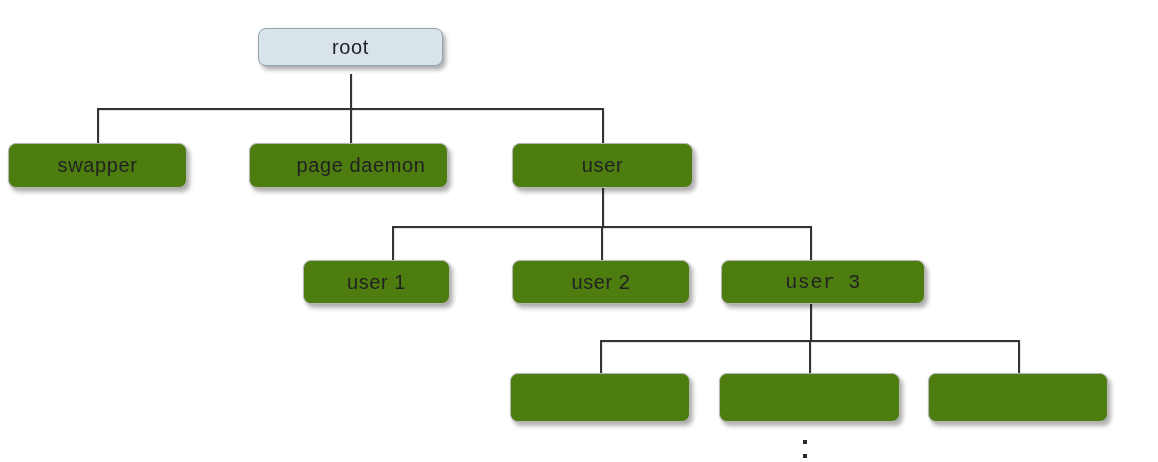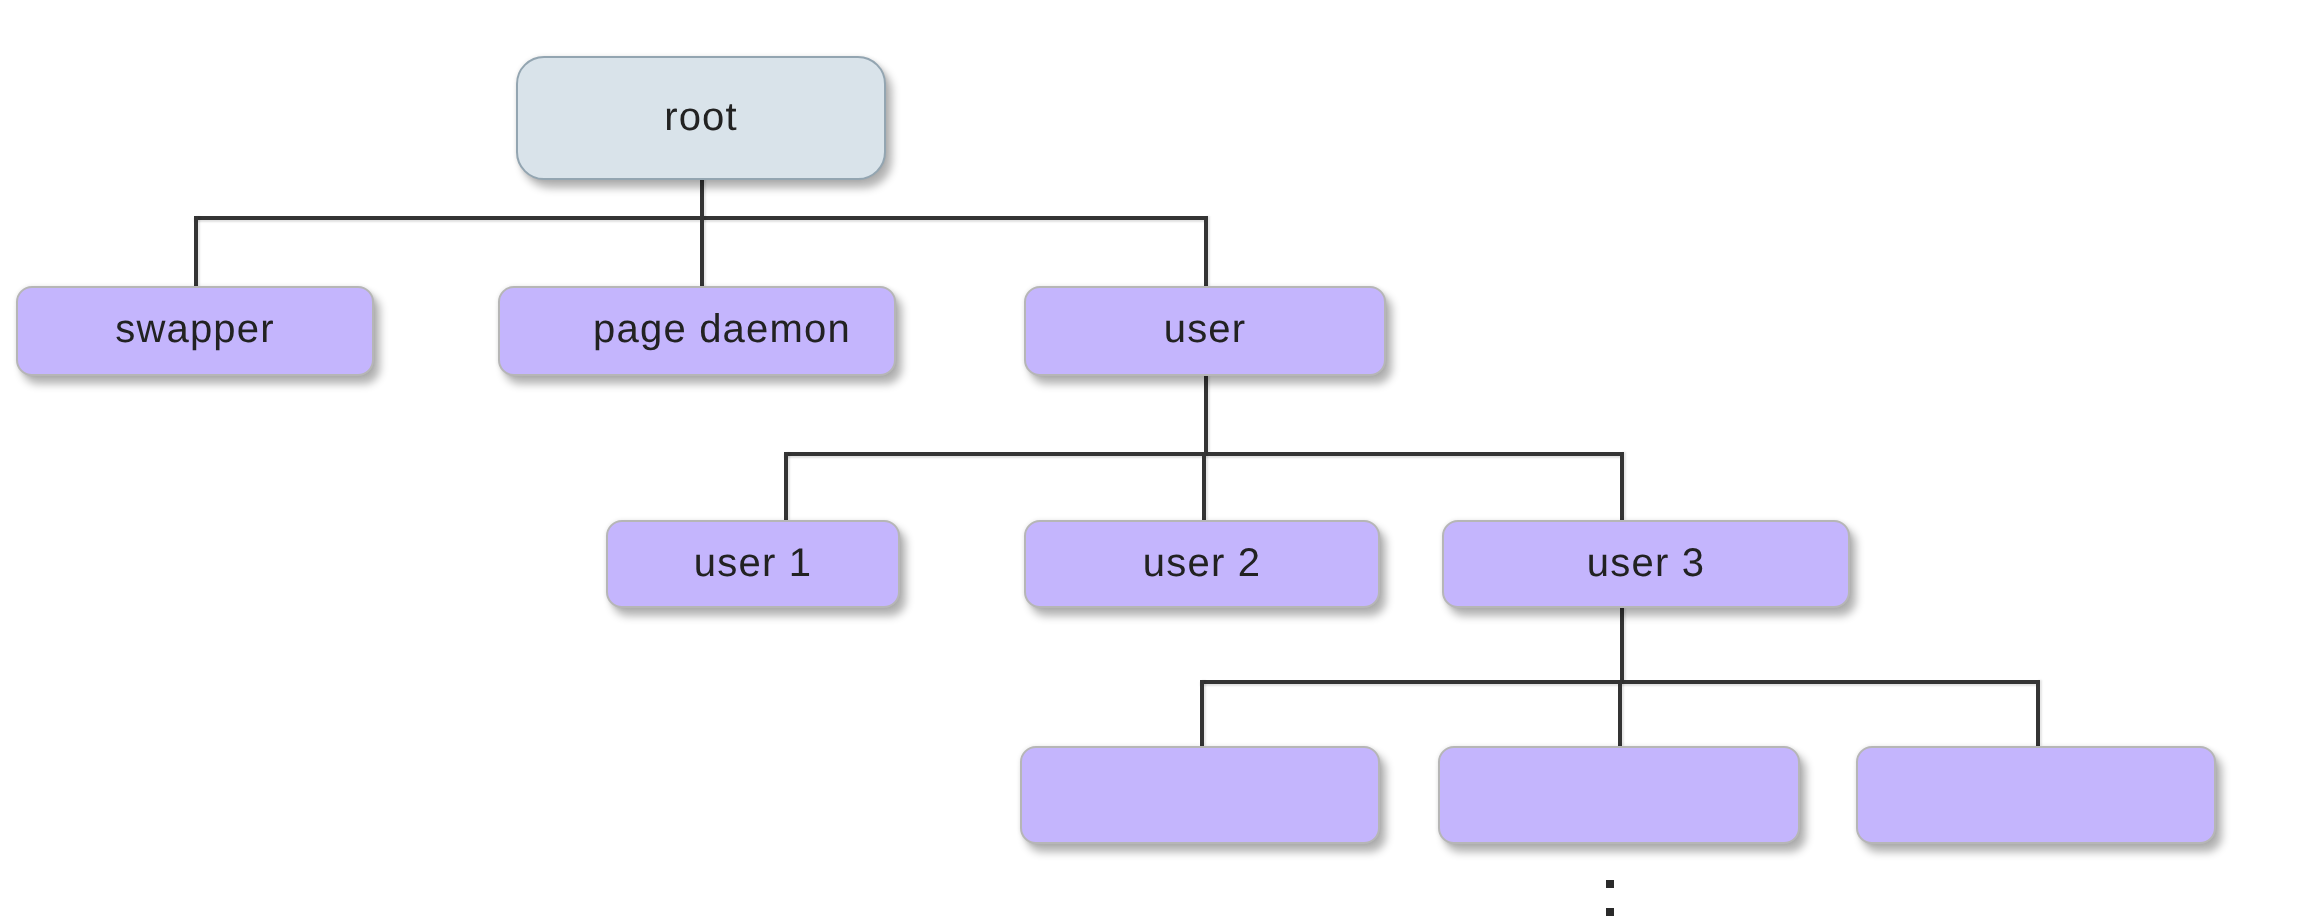--- a/index.html
+++ b/index.html
@@ -10,21 +10,21 @@
     background: #ffffff;
     overflow: hidden;
     font-family: "Liberation Sans", sans-serif;
   }
   .line { position: absolute; background: #343434; }
   .line.h { height: 1.5px; box-shadow: 0 1px 1px rgba(0,0,0,0.12); }
   .line.v { width: 1.5px; box-shadow: 1px 0 1px rgba(0,0,0,0.10); }
   .node {
     position: absolute;
     box-sizing: border-box;
-    background: #c4b5fd;
+    background: #4d7c0f;
     border: 1px solid #b6b6b6;
     border-radius: 8px;
     display: flex;
     align-items: center;
     justify-content: center;
     font-size: 20px;
     letter-spacing: 0.6px;
     color: #222222;
     box-shadow: 3px 4px 4px rgba(0,0,0,0.30), 0 0 2px rgba(0,0,0,0.10);
   }
@@ -32,27 +32,27 @@
     background: #d9e3ea;
     border-color: #93a5b1;
   }
   .dot {
     position: absolute;
     width: 4px;
     height: 4px;
     background: #2a2a2a;
   }
   
-  #n-root        { left: 258px; top: 28px;  width: 185px; height: 62px; border-radius: 14px; }
+  #n-root        { left: 258px; top: 28px;  width: 185px; height: 38px; }
   #n-swapper     { left: 8px;   top: 143px; width: 179px; height: 45px; }
   #n-page-daemon { left: 249px; top: 143px; width: 199px; height: 45px; padding-left: 25px; }
   #n-init        { left: 512px; top: 143px; width: 181px; height: 45px; }
   #n-user1       { left: 303px; top: 260px; width: 147px; height: 44px; }
   #n-user2       { left: 512px; top: 260px; width: 178px; height: 44px; }
-  #n-user3       { left: 721px; top: 260px; width: 204px; height: 44px; }
+  #n-user3       { left: 721px; top: 260px; width: 204px; height: 44px; font-family: Liberation Mono, monospace; }
   #n-child1      { left: 510px; top: 373px; width: 180px; height: 49px; }
   #n-child2      { left: 719px; top: 373px; width: 181px; height: 49px; }
   #n-child3      { left: 928px; top: 373px; width: 180px; height: 49px; }
 </style>
 </head>
 <body>
 
 <div class="canvas">
 
   <div class="line v" style="left:350px; top:74px;  height:35px;"></div>

